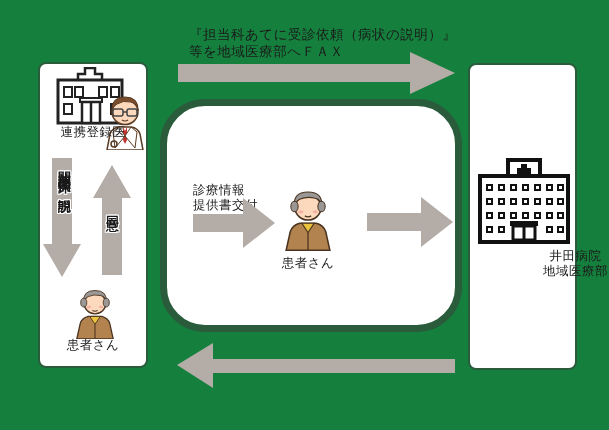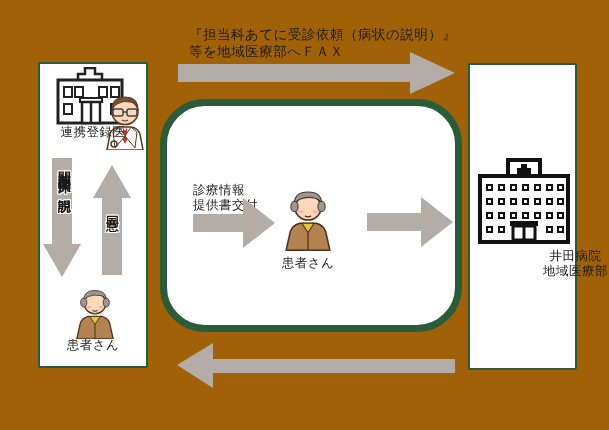--- a/index.html
+++ b/index.html
@@ -1,26 +1,26 @@
 <!DOCTYPE html>
 <html style="--green: #2a5c3c; --arrow: #b3aca7; --coat: #b3834f; --collar: #ecc33d; --skin: #fcd9bc; --grayhair: #9a9896; --brownhair: #7b4f2e; --tie: #c03330;"><head>
 <meta charset="utf-8">
 <style>
   html,body{margin:0;padding:0;background:#fff;}
   .canvas{
-    position:relative;width:609px;height:430px;background:#a16207;overflow:hidden;
+    position:relative;width:609px;height:430px;background:#15803d;overflow:hidden;
     font-family:"Liberation Sans","DejaVu Sans",sans-serif;color:#1a1a1a;
   }
   .pre{white-space:pre-line;}
   .note{font-size:13.5px;line-height:17px;letter-spacing:.5px;font-weight:500;}
   .lbl{font-size:12.5px;line-height:15px;letter-spacing:.5px;font-weight:500;}
   .abs{position:absolute;}
   .panel{
     position:absolute;box-sizing:border-box;background:#fff;
-    border:2px solid var(--green);border-radius:2px;
+    border:2px solid var(--green);border-radius:8px;
   }
   .panel-thick{
     position:absolute;box-sizing:border-box;background:#fff;
     border:7px solid var(--green);border-radius:45px;
   }
   .vtext{
     writing-mode:vertical-rl;text-orientation:upright;
     font-size:13px;font-weight:600;letter-spacing:2px;line-height:15px;
     text-shadow:1px 1px 0 #fff,-1px -1px 0 #fff,1px -1px 0 #fff,-1px 1px 0 #fff,0 1px 0 #fff,0 -1px 0 #fff,1px 0 0 #fff,-1px 0 0 #fff;
   }

